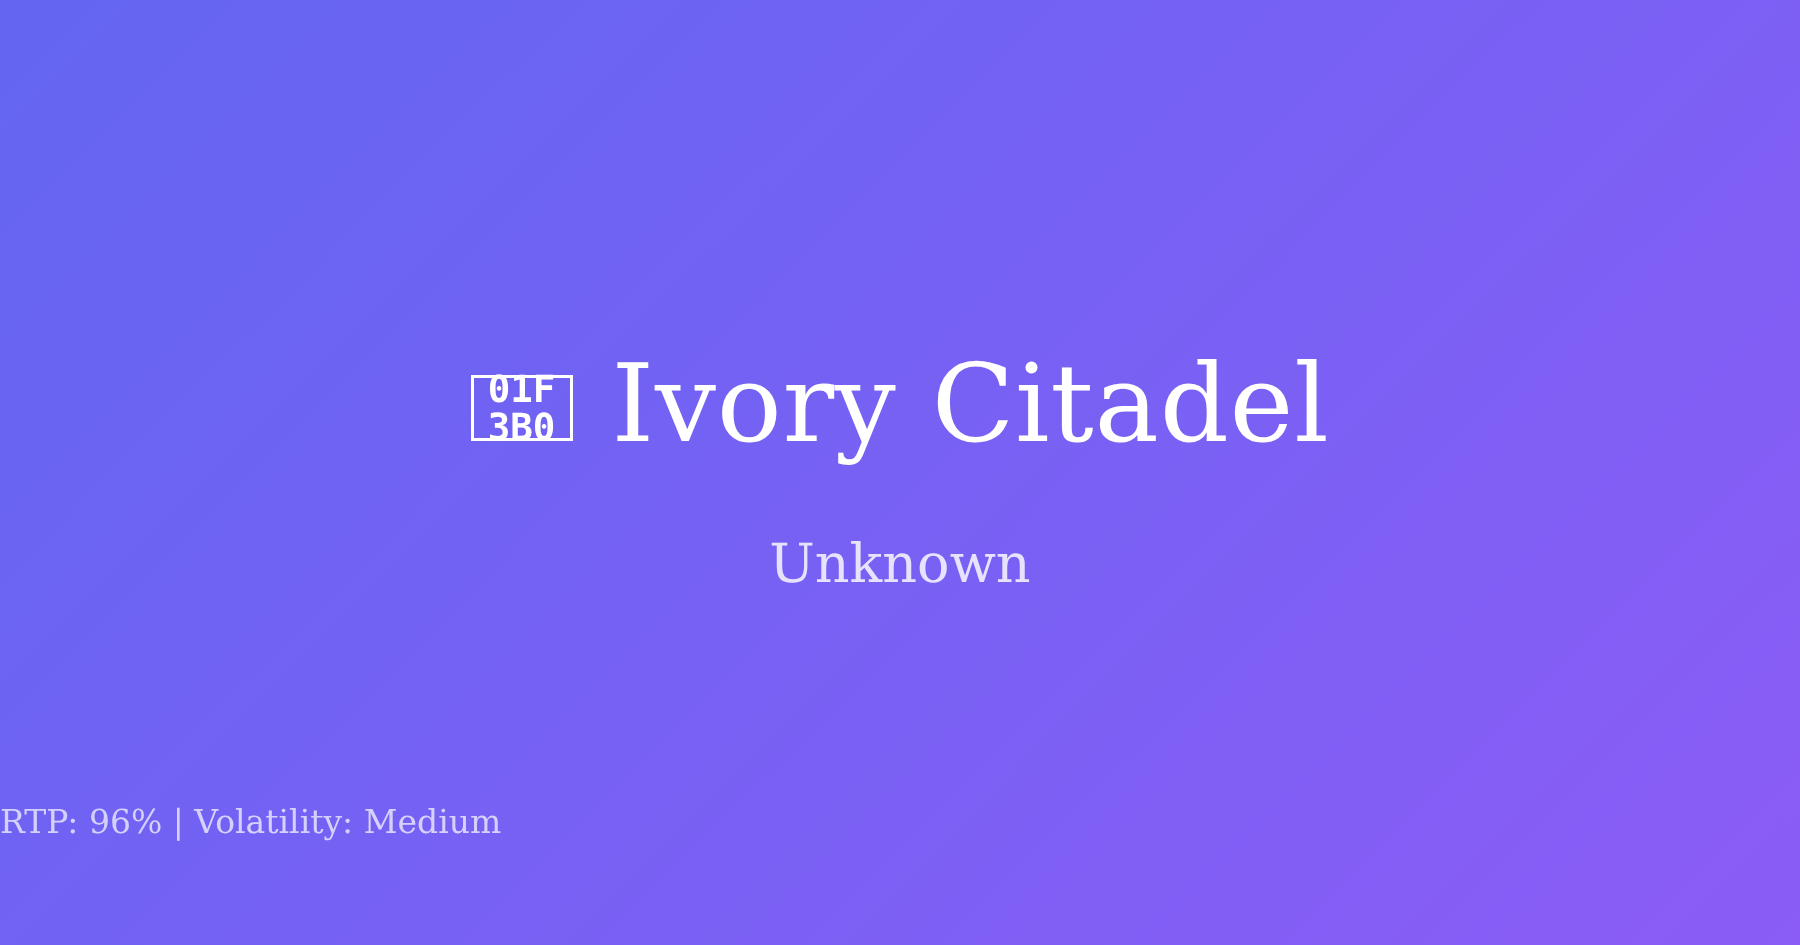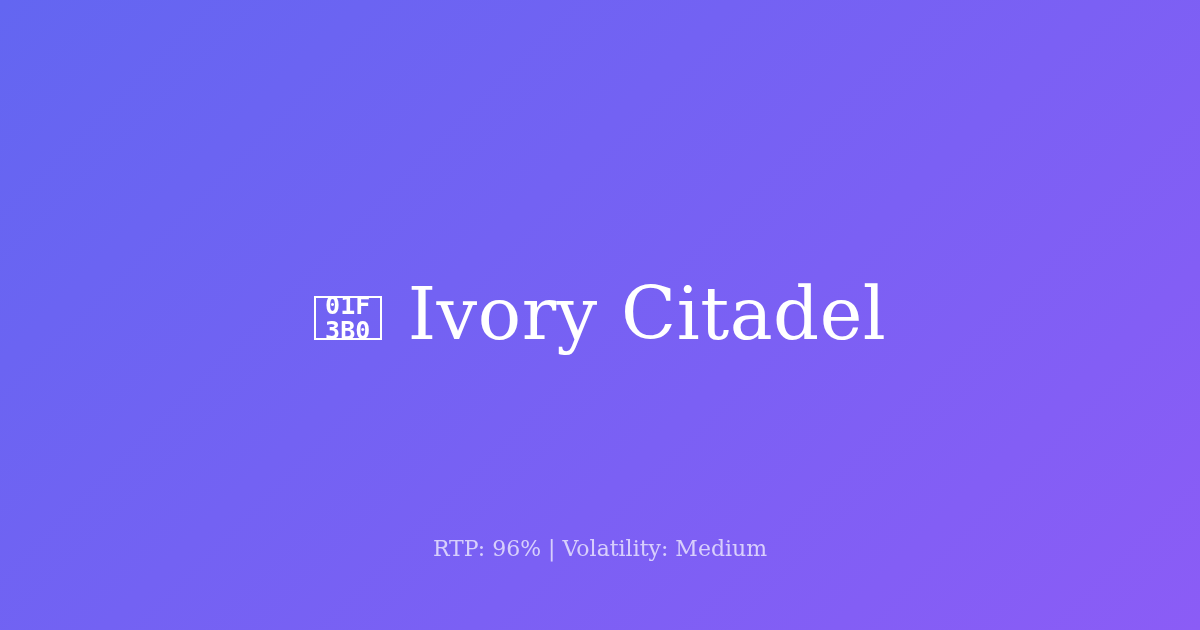--- a/index.html
+++ b/index.html
@@ -92,21 +92,20 @@
   }
 
   
   .stats {
     position: absolute;
     left: 0;
     right: 0;
     bottom: 68px;
     margin: 0;
     padding: 0;
-    text-align: center;
     font-family: "DejaVu Serif", "Liberation Serif", serif;
     font-size: 22px;
     font-weight: 400;
     line-height: 1.2;
     color: rgba(255, 255, 255, 0.70);
     white-space: nowrap;
   }
 </style>
 </head>
 <body>
@@ -117,16 +116,17 @@
 
     <span class="tofu-glyph">
       <span class="tofu-row">01F</span>
       <span class="tofu-row">3B0</span>
     </span>
 
     <h1 class="game-title">Ivory Citadel</h1>
 
   </div>
 
+  <div class="provider">Unknown</div>
 
   <div class="stats">RTP: 96% | Volatility: Medium</div>
 
 </div>
 
 </body></html>

